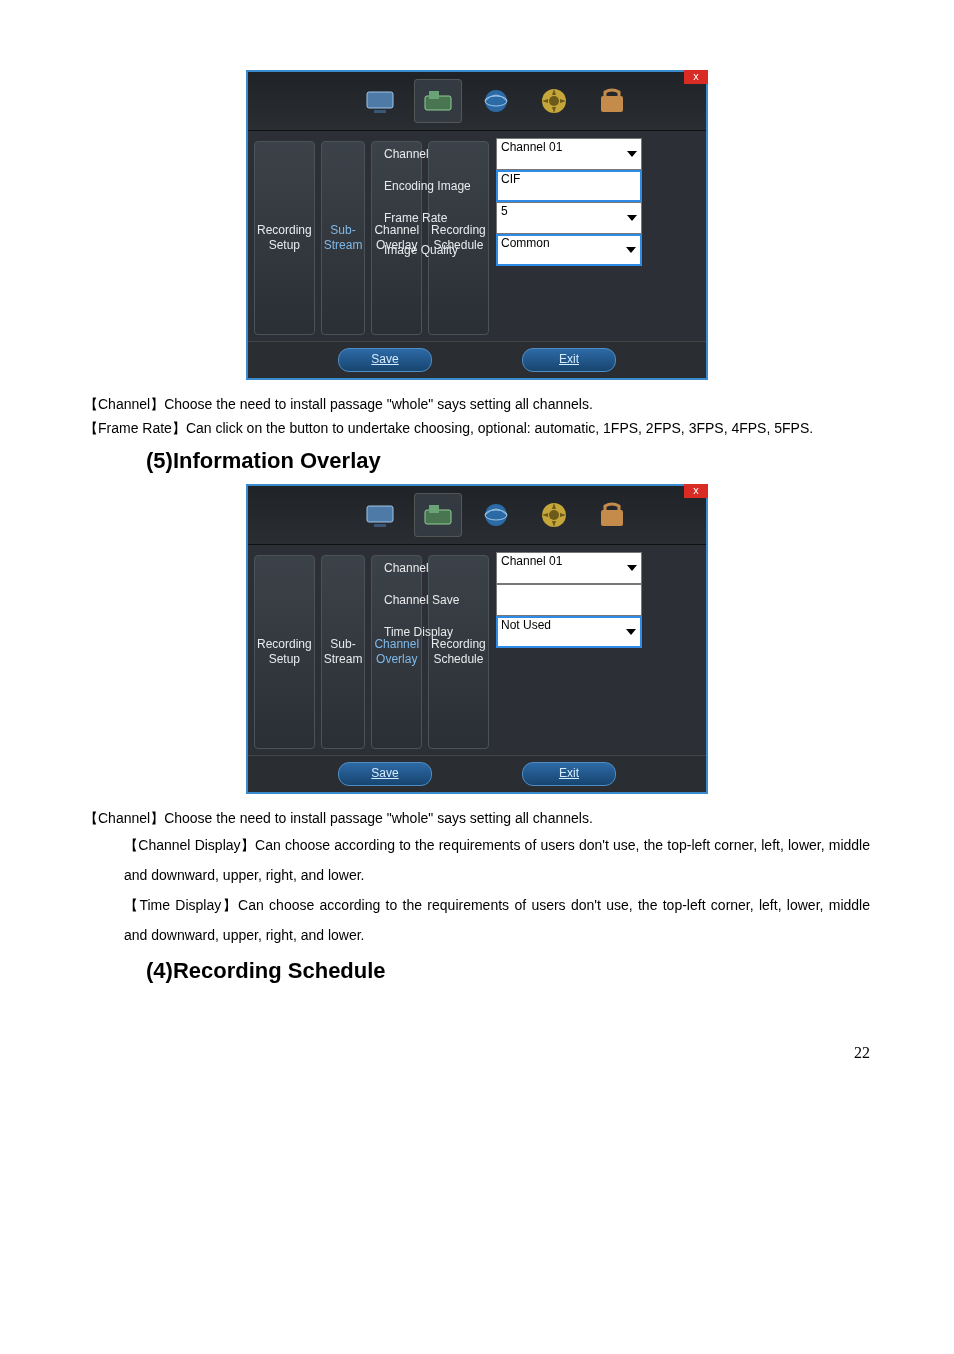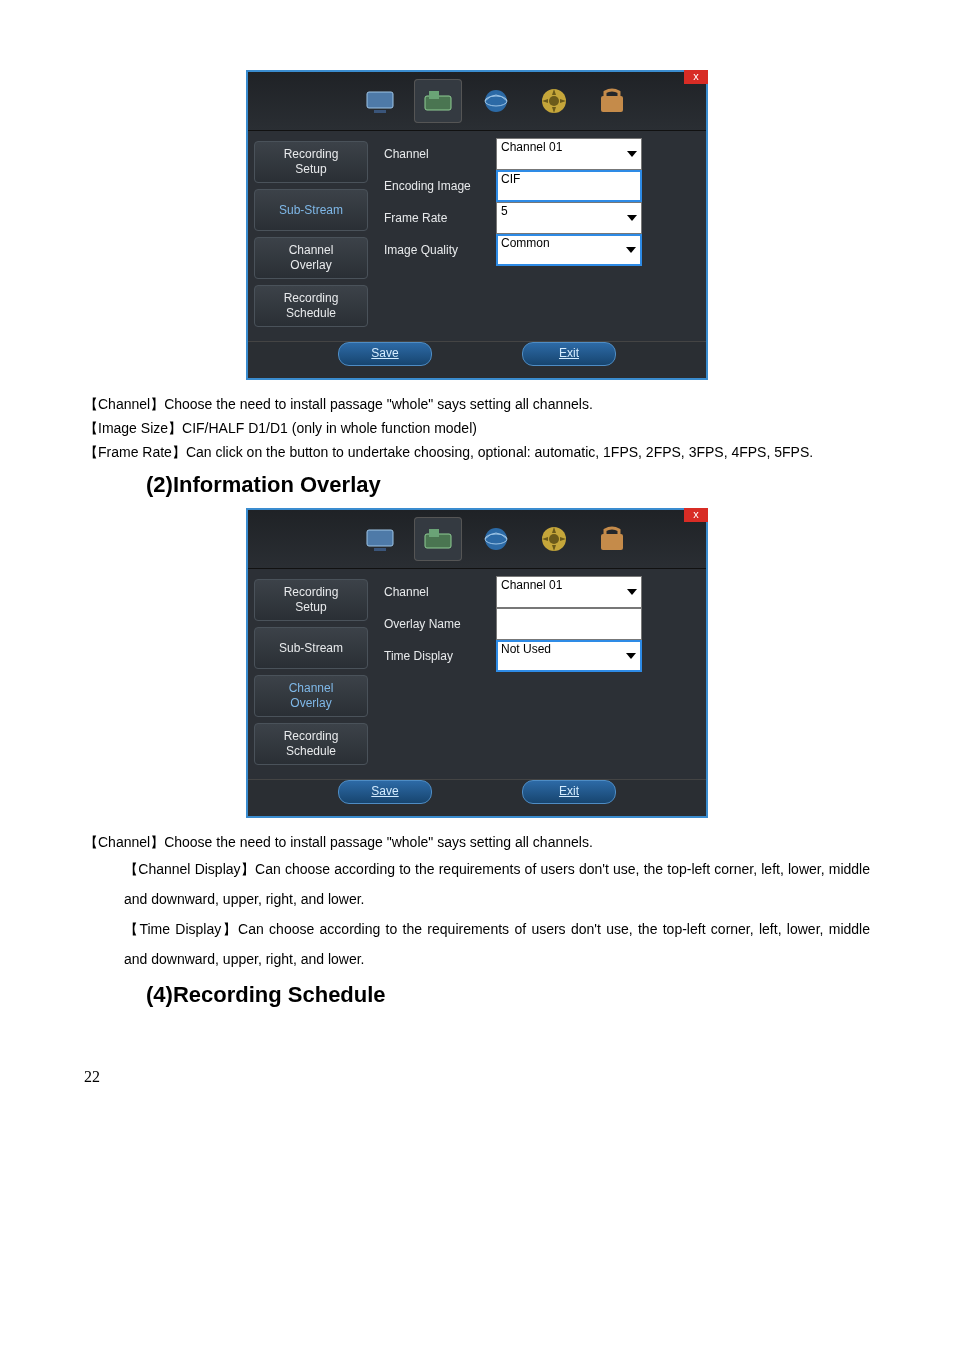--- a/index.html
+++ b/index.html
@@ -62,21 +62,21 @@
     box-shadow: inset 0 0 0 1px #555;
   }
   .dialog-body {
     display: flex;
     min-height: 210px;
   }
   .sidebar {
     width: 114px;
     padding: 10px 6px 6px 6px;
     display: flex;
-    flex-direction: column;
+    flex-direction: row;
     gap: 6px;
   }
   .side-btn {
     background: linear-gradient(#3c4249, #2a2f35);
     border: 1px solid #4a525a;
     border-radius: 4px;
     color: #e8eaec;
     font-size: 12px;
     text-align: center;
     padding: 4px 2px;
@@ -133,21 +133,21 @@
     justify-content: center;
   }
   .form-field .arrow svg {
     display: block;
   }
   .footer-bar {
     height: 36px;
     background: #2a2e33;
     border-top: 1px solid #444;
     display: flex;
-    align-items: flex-start;
+    align-items: center;
     justify-content: center;
     gap: 90px;
   }
   .pill-btn {
     min-width: 92px;
     height: 22px;
     border-radius: 11px;
     background: linear-gradient(#2d6aa6, #17456f);
     border: 1px solid #4e8cc4;
     color: #d4ecff;
@@ -161,21 +161,21 @@
   .doc-line {
     font-size: 14px;
     line-height: 24px;
   }
   .heading {
     font-size: 22px;
     font-weight: bold;
     margin: 8px 0 6px 62px;
   }
   .page-num {
-    text-align: left;
+    text-align: right;
     font-family: "Times New Roman", serif;
     font-size: 16px;
     margin-top: 60px;
   }
   .doc-block {
     margin-bottom: 6px;
   }
   .justify {
     text-align: justify;
     margin-left: 40px;
@@ -278,25 +278,24 @@
       </div>
       <div class="footer-bar">
         <div class="pill-btn"><span class="u">Save</span></div>
         <div class="pill-btn"><span class="u">Exit</span></div>
       </div>
     </div>
   </div>
 
   <div class="doc-block">
     <div class="doc-line">【Channel】Choose the need to install passage "whole" says setting all channels.</div>
-    <div class="doc-line">【Image Size】CIF/HALF D1/D1 (only in whole function model)</div>
     <div class="doc-line">【Frame Rate】Can click on the button to undertake choosing, optional: automatic, 1FPS, 2FPS, 3FPS, 4FPS, 5FPS.</div>
   </div>
 
-  <div class="heading">(2)Information Overlay</div>
+  <div class="heading">(5)Information Overlay</div>
 
   <div class="dialog-wrap">
     <div class="dialog">
       <div class="close-strip">x</div>
       <div class="toolbar">
         <div class="toolbar-icon">
           <svg width="34" height="30">
               <rect x="4" y="6" width="26" height="16" rx="2" fill="#4e7aa8" stroke="#9ec5e6"></rect>
               <rect x="11" y="24" width="12" height="3" fill="#3a557a"></rect>
             </svg>
@@ -344,21 +343,21 @@
             <div class="form-field">
               <span>Channel 01</span>
               <span class="arrow">
                   <svg width="10" height="6">
                     <path d="M0 0 L5 6 L10 0 Z" fill="#000"></path>
                   </svg>
                 </span>
             </div>
           </div>
           <div class="form-row">
-            <div class="form-label">Overlay Name</div>
+            <div class="form-label">Channel Save</div>
             <div class="form-field">
               <span></span>
             </div>
           </div>
           <div class="form-row">
             <div class="form-label">Time Display</div>
             <div class="form-field hl">
               <span>Not Used</span>
               <span class="arrow">
                   <svg width="10" height="6">

